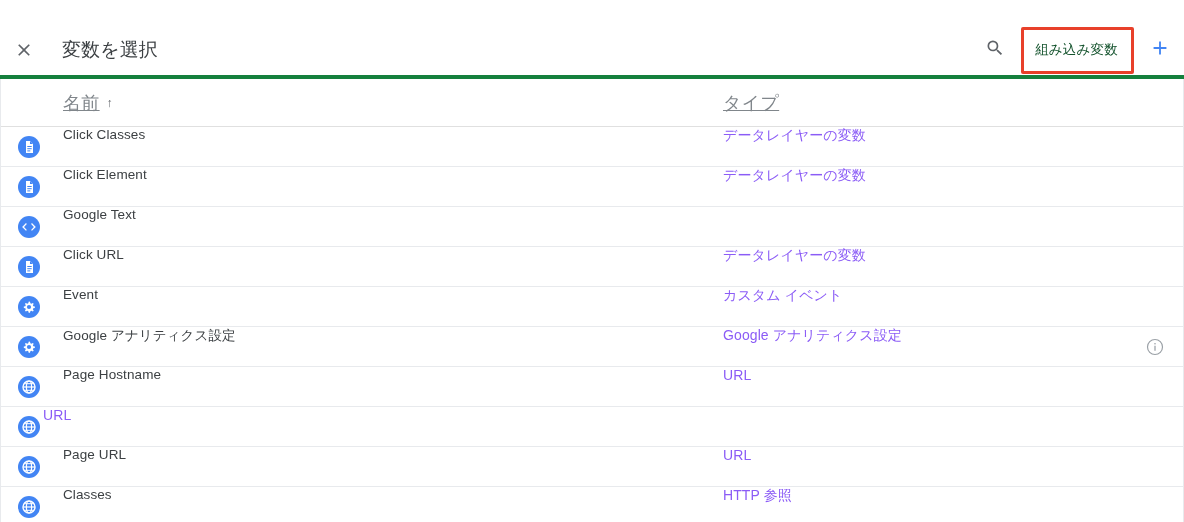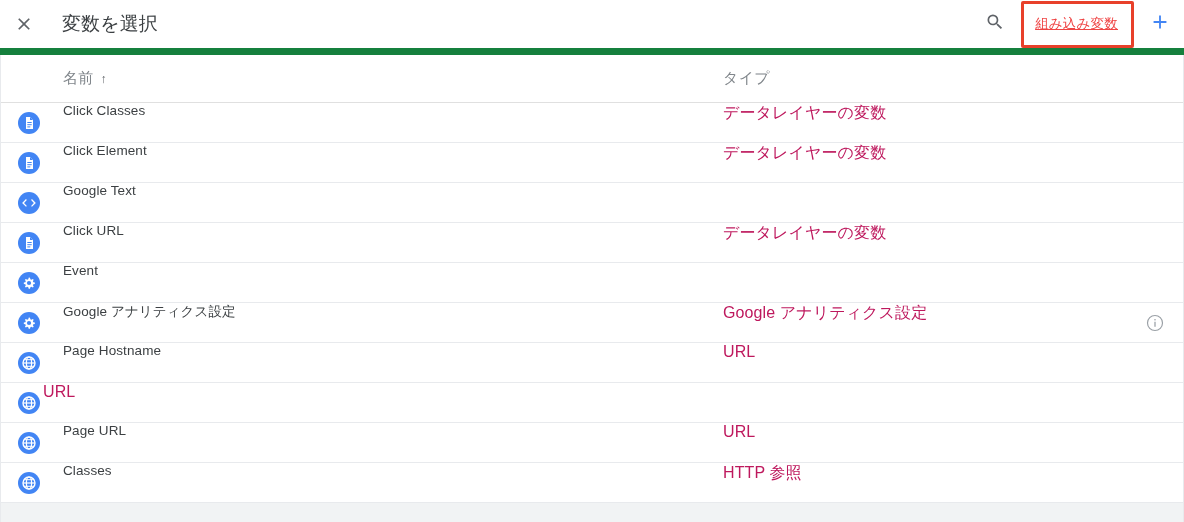--- a/index.html
+++ b/index.html
@@ -17,21 +17,22 @@
     overflow: hidden;
   }
 
   
   .header {
     position: relative;
     height: 55px;
     background: #ffffff;
     display: flex;
     align-items: center;
-    border-bottom: 7px solid #15803d;
+    border-bottom: 4px solid #15803d;
+    margin-top: 24px;
   }
   .close-btn {
     width: 48px; height: 47px;
     display: flex; align-items: center; justify-content: center;
     cursor: pointer;
     flex: 0 0 auto;
   }
   .close-btn svg { display: block; }
   .dialog-title {
     font-size: 19px;
@@ -48,29 +49,28 @@
     flex: 0 0 auto;
     margin-right: 8px;
   }
   .builtin-wrap {
     position: relative;
     flex: 0 0 auto;
     margin-right: 6px;
   }
   .builtin-btn {
     font-size: 13.5px;
-    color: #ef4444;
+    color: #14532d;
     padding: 8px 12px;
     white-space: nowrap;
     cursor: pointer;
     background: transparent;
     border: none;
     font-family: inherit;
     letter-spacing: .2px;
-    text-decoration: underline;
   }
   .hl-box {
     position: absolute;
     border: 3px solid #e8402a;
     border-radius: 2px;
     pointer-events: none;
   }
   .hl-builtin {
     left: -2px; top: -6px; right: -4px; bottom: -7px;
   }
@@ -102,23 +102,24 @@
     align-items: center;
   }
   .col-head .c-type,
   .row .c-type {
     flex: 1 1 auto;
     padding-left: 42px;
     display: flex;
     align-items: center;
   }
   .col-head .label {
-    font-size: 15px;
+    font-size: 18px;
     color: #80868b;
     letter-spacing: .3px;
+    text-decoration: underline;
   }
   .sort-arrow {
     margin-left: 7px;
     font-size: 12px;
     color: #5f6368;
     line-height: 1;
   }
 
   .row {
     position: relative;
@@ -135,22 +136,22 @@
     transform: translateY(-50%);
     width: 24px; height: 24px;
   }
   .name-text {
     font-size: 13.5px;
     color: #3c4043;
     letter-spacing: .1px;
     white-space: nowrap;
   }
   .type-text {
-    font-size: 16px;
-    color: #be185d;
+    font-size: 14px;
+    color: #8b5cf6;
     letter-spacing: .1px;
     white-space: nowrap;
   }
   .info-icon {
     position: absolute;
     right: 18px; top: 50%;
     transform: translateY(-50%);
     width: 20px; height: 20px;
     cursor: pointer;
   }
@@ -279,20 +280,23 @@
         </div>
         <div class="row">
           <span class="row-icon"><svg width="24" height="24" viewBox="0 0 24 24" aria-hidden="true">
               <circle cx="12" cy="12" r="11" fill="#4285f4"></circle>
               <path d="M12 6.6l1 .15.35 1.5 1.1.45 1.3-.82.95.95-.82 1.3.45 1.1 1.5.35v1.34l-1.5.35-.45 1.1.82 1.3-.95.95-1.3-.82-1.1.45-.35 1.5h-1.34l-.35-1.5-1.1-.45-1.3.82-.95-.95.82-1.3-.45-1.1-1.5-.35v-1.34l1.5-.35.45-1.1-.82-1.3.95-.95 1.3.82 1.1-.45.35-1.5z" fill="#fff"></path>
               <circle cx="12" cy="12" r="2.1" fill="#4285f4"></circle>
             </svg></span>
           <div class="c-name">
             <span class="name-text">Event</span>
           </div>
+          <div class="c-type">
+            <span class="type-text">カスタム イベント</span>
+          </div>
         </div>
         <div class="row">
           <span class="row-icon"><svg width="24" height="24" viewBox="0 0 24 24" aria-hidden="true">
               <circle cx="12" cy="12" r="11" fill="#4285f4"></circle>
               <path d="M12 6.6l1 .15.35 1.5 1.1.45 1.3-.82.95.95-.82 1.3.45 1.1 1.5.35v1.34l-1.5.35-.45 1.1.82 1.3-.95.95-1.3-.82-1.1.45-.35 1.5h-1.34l-.35-1.5-1.1-.45-1.3.82-.95-.95.82-1.3-.45-1.1-1.5-.35v-1.34l1.5-.35.45-1.1-.82-1.3.95-.95 1.3.82 1.1-.45.35-1.5z" fill="#fff"></path>
               <circle cx="12" cy="12" r="2.1" fill="#4285f4"></circle>
             </svg></span>
           <div class="c-name">
             <span class="name-text">Google アナリティクス設定</span>
           </div>

